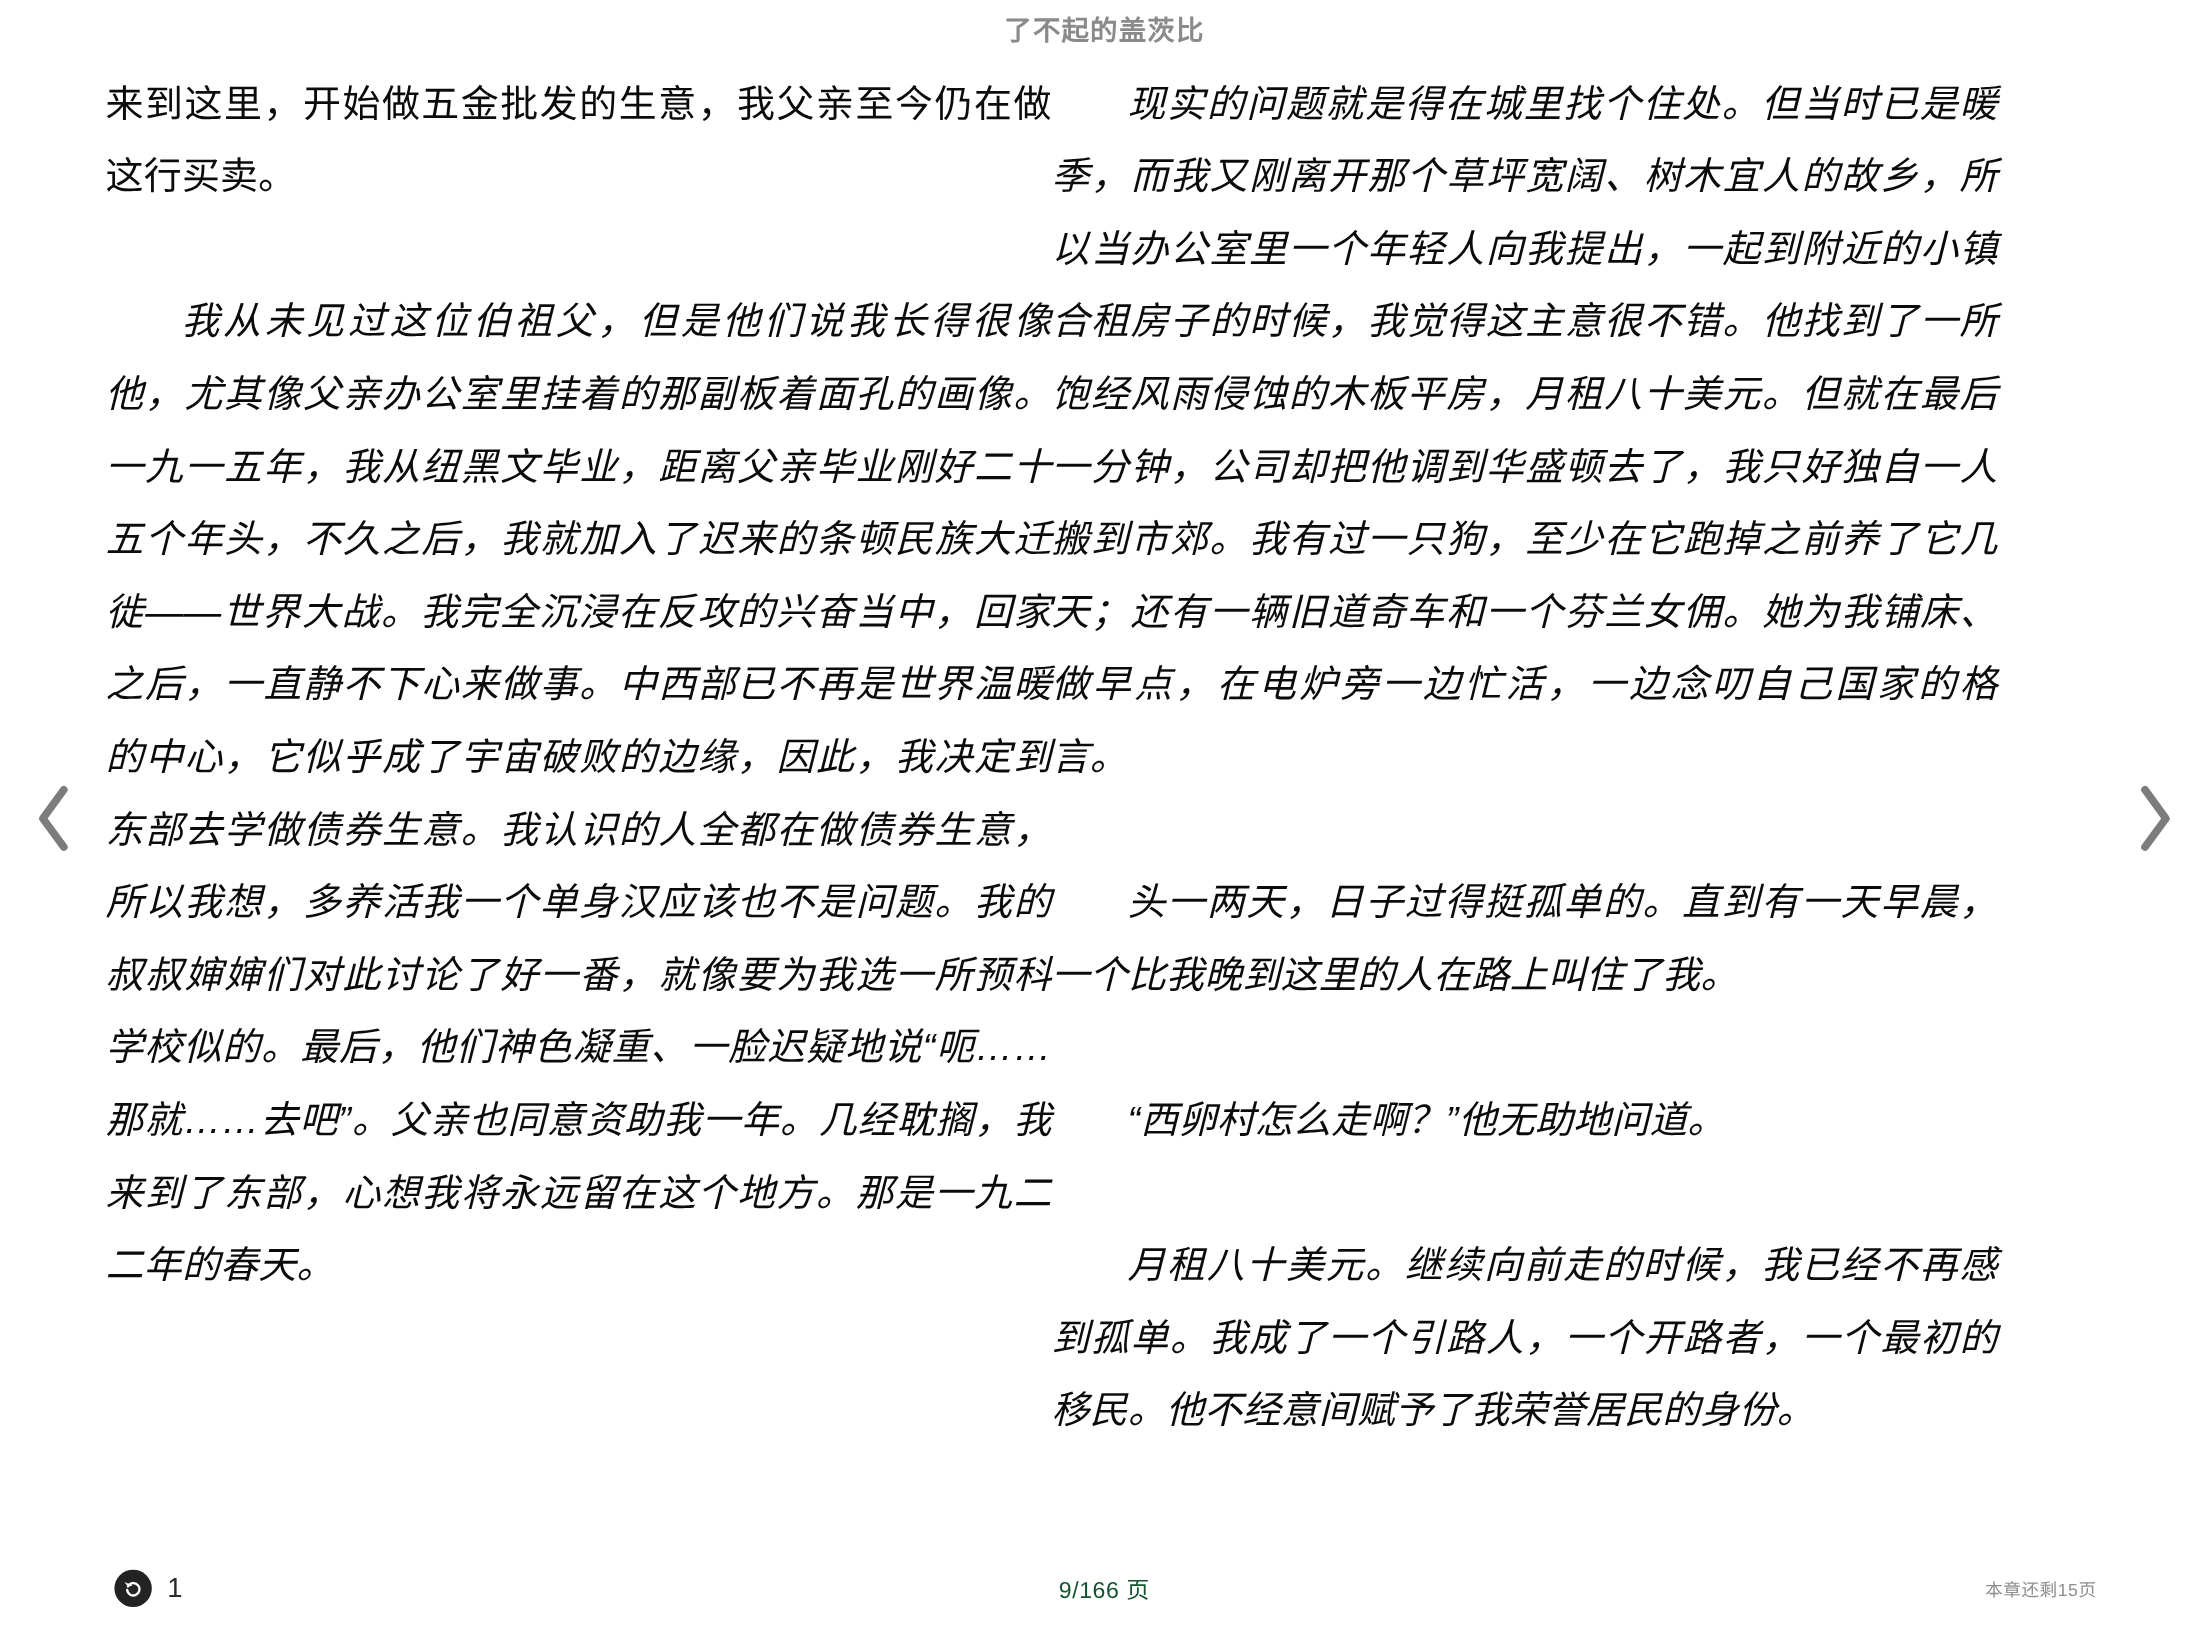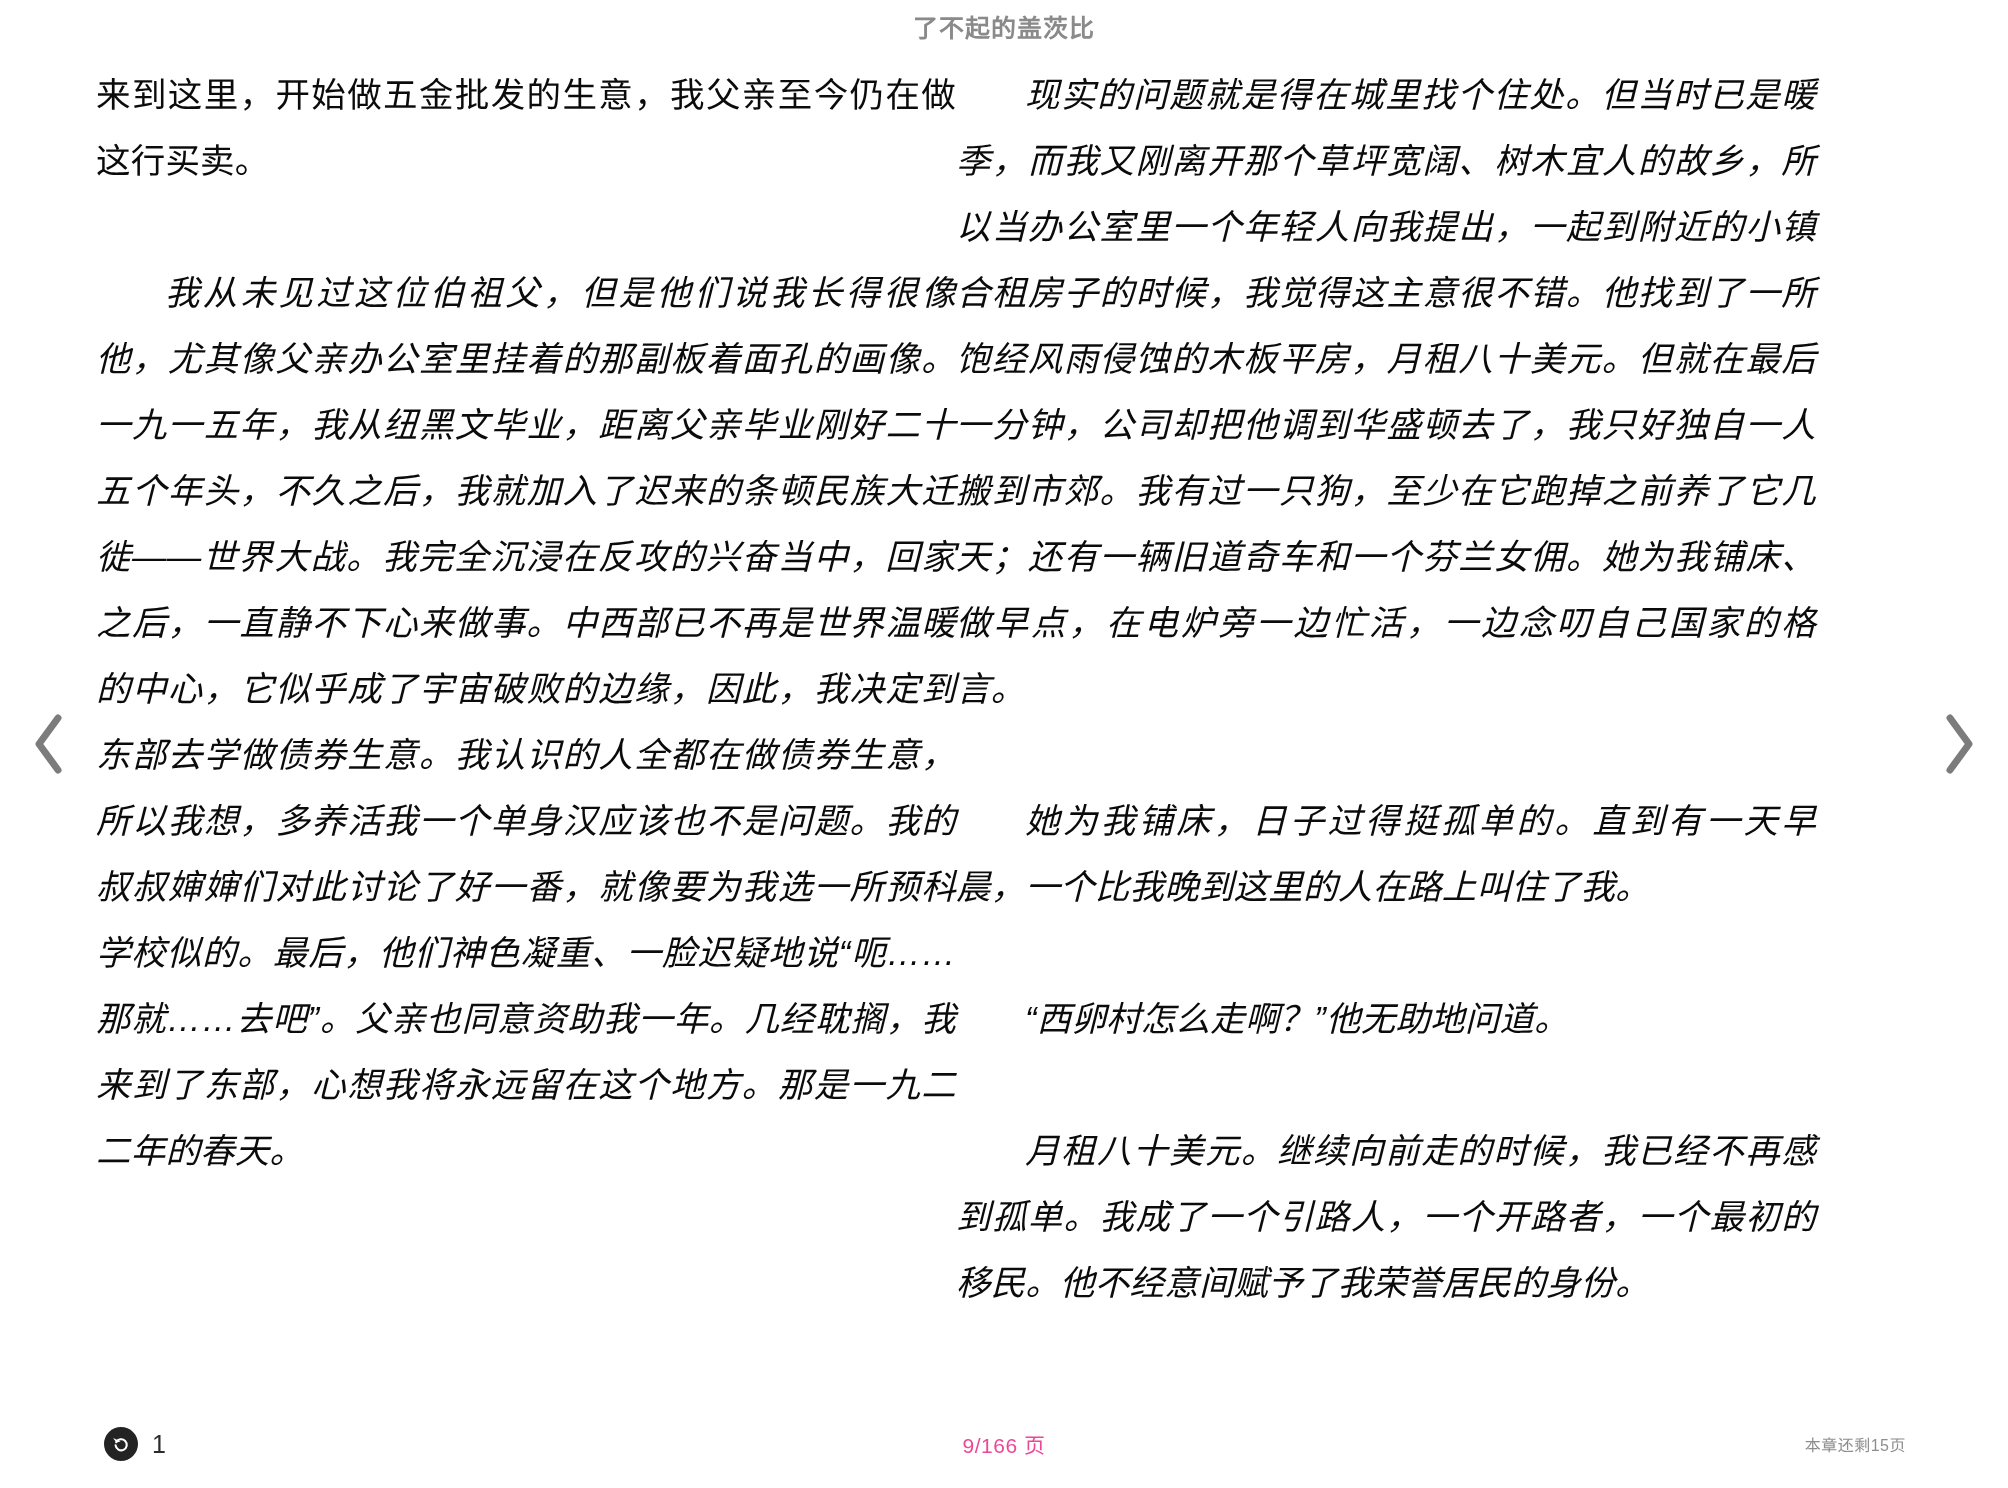--- a/index.html
+++ b/index.html
@@ -120,21 +120,21 @@
     font-size: 25px;
     color: #2b2b2b;
     line-height: 1;
   }
   .footer-center {
     position: absolute;
     left: 0;
     width: 2008px;
     text-align: center;
     font-size: 21px;
-    color: #ec4899;
+    color: #14532d;
     letter-spacing: 0.5px;
   }
   .footer-right {
     position: absolute;
     right: 102px;
     font-size: 16px;
     color: #8e8e8e;
     letter-spacing: 0.5px;
   }
 </style>
@@ -165,21 +165,21 @@
 
   <div class="columns">
 
     <div class="column">
       <p class="para">来到这里，开始做五金批发的生意，我父亲至今仍在做这行买卖。</p>
       <p class="para indent gap">我从未见过这位伯祖父，但是他们说我长得很像他，尤其像父亲办公室里挂着的那副板着面孔的画像。一九一五年，我从纽黑文毕业，距离父亲毕业刚好二十五个年头，不久之后，我就加入了迟来的条顿民族大迁徙——世界大战。我完全沉浸在反攻的兴奋当中，回家之后，一直静不下心来做事。中西部已不再是世界温暖的中心，它似乎成了宇宙破败的边缘，因此，我决定到东部去学做债券生意。我认识的人全都在做债券生意，所以我想，多养活我一个单身汉应该也不是问题。我的叔叔婶婶们对此讨论了好一番，就像要为我选一所预科学校似的。最后，他们神色凝重、一脸迟疑地说“呃……那就……去吧”。父亲也同意资助我一年。几经耽搁，我来到了东部，心想我将永远留在这个地方。那是一九二二年的春天。</p>
     </div>
 
     <div class="column">
       <p class="para indent">现实的问题就是得在城里找个住处。但当时已是暖季，而我又刚离开那个草坪宽阔、树木宜人的故乡，所以当办公室里一个年轻人向我提出，一起到附近的小镇合租房子的时候，我觉得这主意很不错。他找到了一所饱经风雨侵蚀的木板平房，月租八十美元。但就在最后一分钟，公司却把他调到华盛顿去了，我只好独自一人搬到市郊。我有过一只狗，至少在它跑掉之前养了它几天；还有一辆旧道奇车和一个芬兰女佣。她为我铺床、做早点，在电炉旁一边忙活，一边念叨自己国家的格言。</p>
-      <p class="para indent gap">她为我铺床，日子过得挺孤单的。直到有一天早晨，一个比我晚到这里的人在路上叫住了我。</p>
+      <p class="para indent gap">头一两天，日子过得挺孤单的。直到有一天早晨，一个比我晚到这里的人在路上叫住了我。</p>
       <p class="para indent gap">“西卵村怎么走啊？”他无助地问道。</p>
       <p class="para indent gap">月租八十美元。继续向前走的时候，我已经不再感到孤单。我成了一个引路人，一个开路者，一个最初的移民。他不经意间赋予了我荣誉居民的身份。</p>
     </div>
 
   </div>
 
   <div class="footer">
 
     <div class="footer-left">
       <span class="undo-badge">

